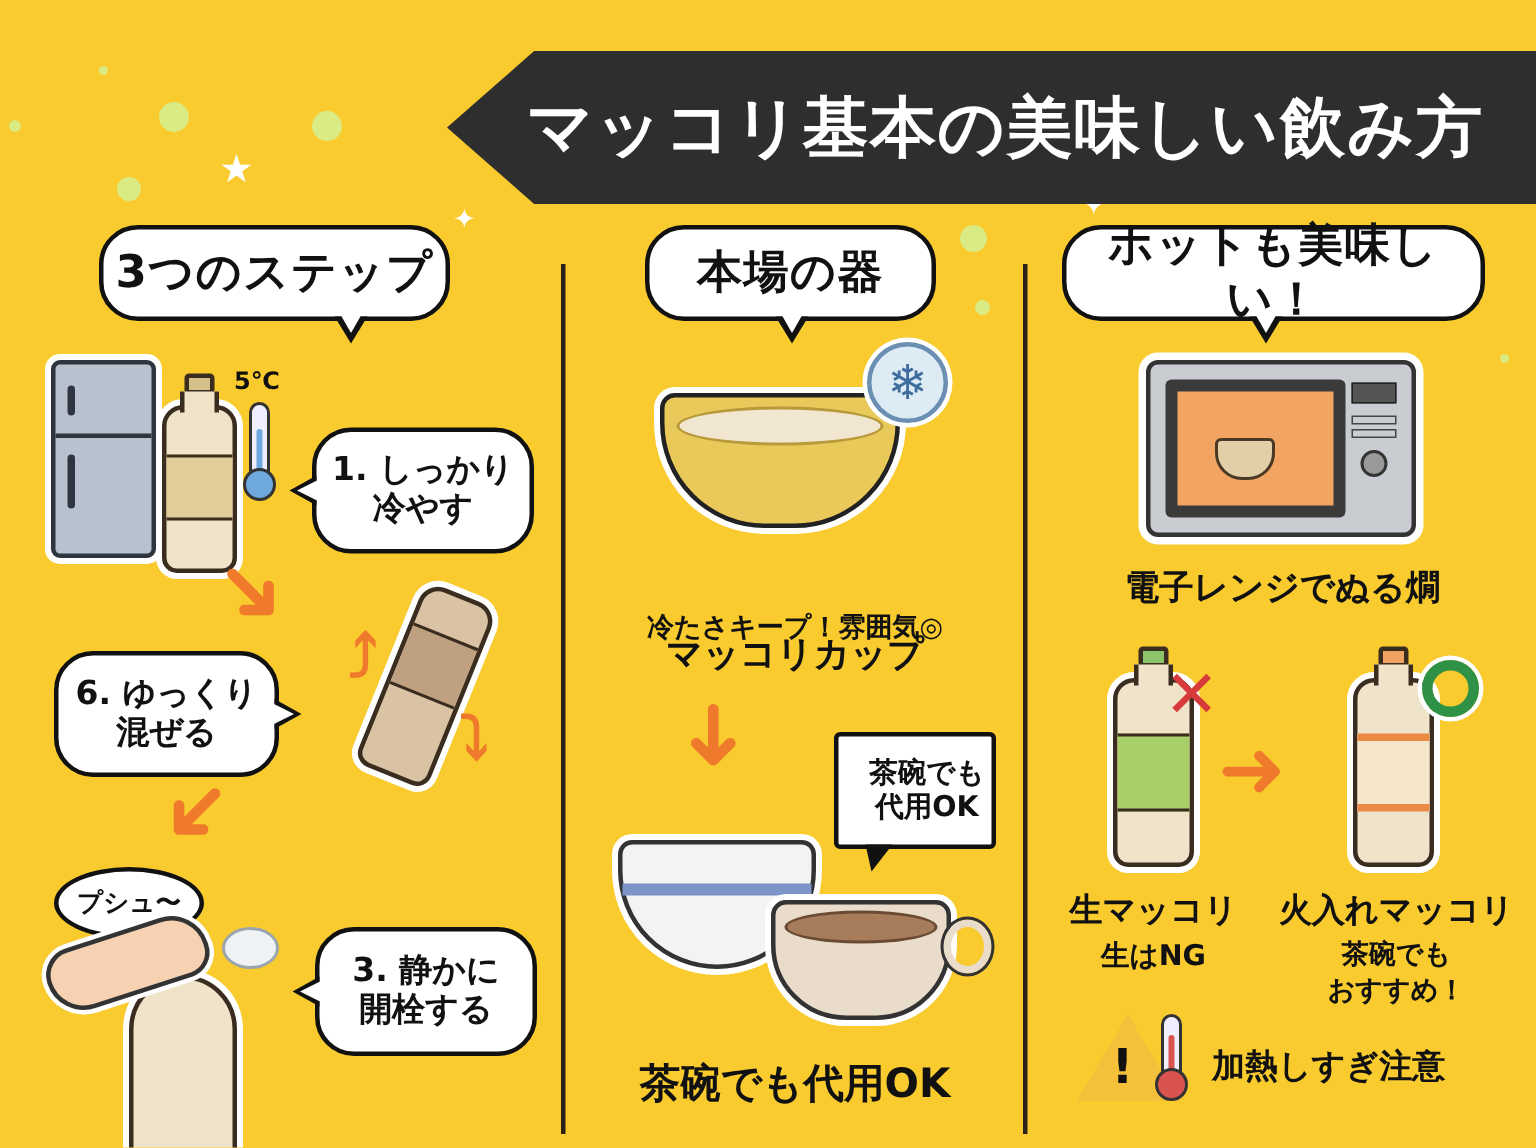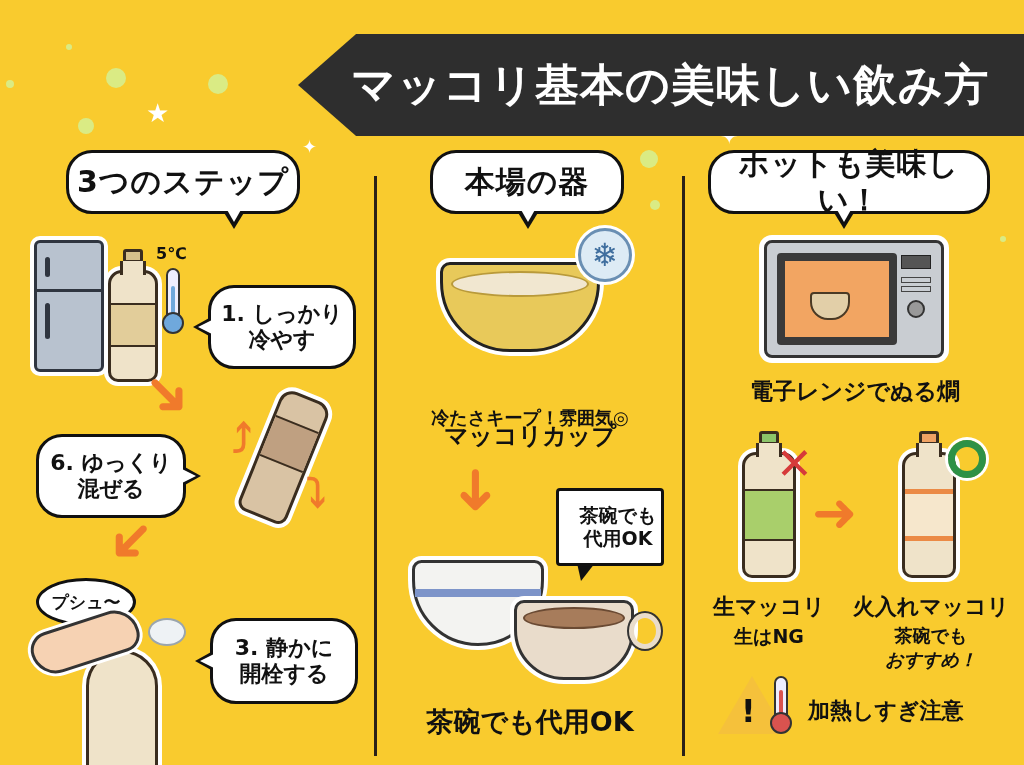--- a/index.html
+++ b/index.html
@@ -255,21 +255,21 @@
   <div class="neck"></div>
   <div class="lbl" style="top:34px;height:52px;background:#F6E7CC;border-top:5px solid #EB8A45;border-bottom:5px solid #EB8A45;"></div>
 </div>
 <div class="omark"></div>
 
 <div class="label" style="left:706px;top:592px;width:126px;font-size:22px;">生マッコリ</div>
 <div class="label" style="left:706px;top:624px;width:126px;font-size:19px;">生はNG</div>
 
 <div class="label" style="left:846px;top:592px;width:170px;font-size:22px;">火入れマッコリ</div>
 <div class="label" style="left:846px;top:624px;width:170px;font-size:18px;">茶碗でも</div>
-<div class="label" style="left:846px;top:648px;width:170px;font-size:18px;font-style:italic;">おすすめ！</div>
+<div class="label" style="left:846px;top:648px;width:170px;font-size:18px;">おすすめ！</div>
 
 <div class="warn"></div>
 <div class="warn-ex">!</div>
 <div class="thermo" style="left:774px;top:676px;height:46px;">
   <div class="fill" style="height:30px;background:#D9534F;"></div>
   <div class="bulb" style="background:#D9534F;"></div>
 </div>
 <div class="label" style="left:808px;top:696px;font-size:22px;text-align:left;">加熱しすぎ注意</div>
 
 </body></html>

